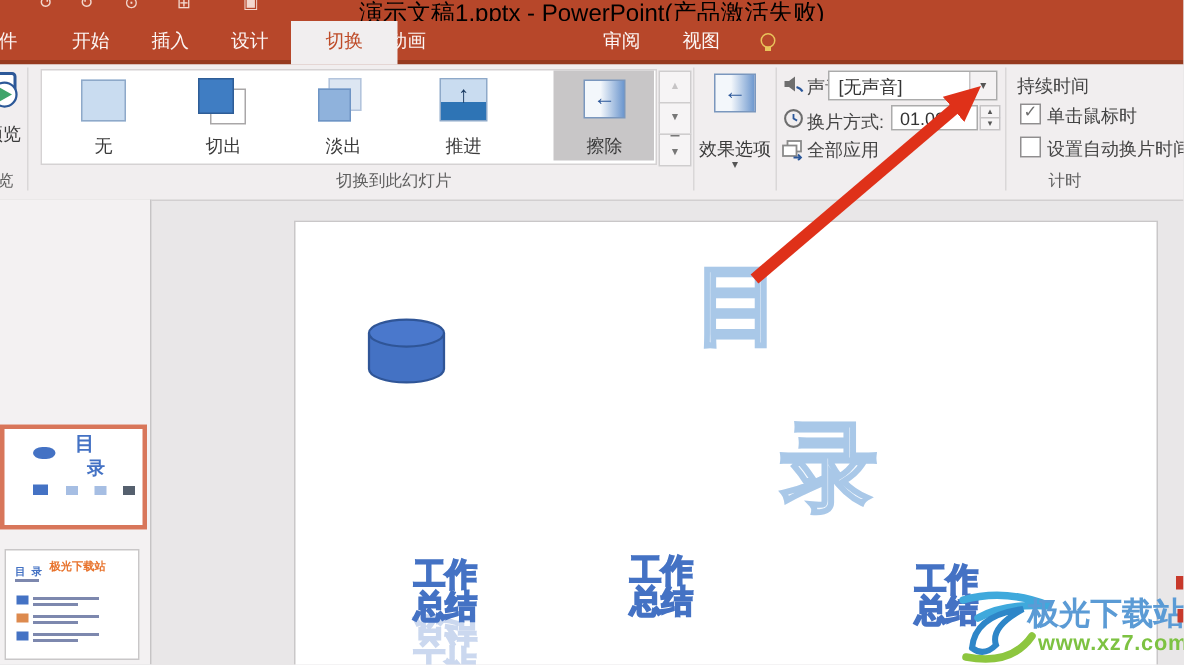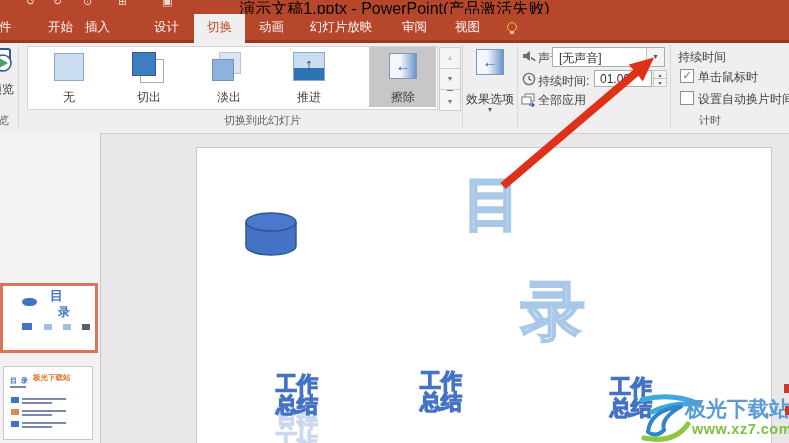--- a/index.html
+++ b/index.html
@@ -68,25 +68,24 @@
   <span class="abs qa" style="left:53px">↻</span>
   <span class="abs qa" style="left:83px">⊙</span>
   <span class="abs qa" style="left:118px">⊞</span>
   <span class="abs qa" style="left:162px">▣</span>
   <span class="abs title">演示文稿1.pptx - PowerPoint(产品激活失败)</span>
 </div>
 
 <div class="abs tabrow">
   <span class="abs tab" style="left:-26px;width:50px">文件</span>
   <span class="abs tab" style="left:35px;width:51px">开始</span>
-  <span class="abs tab" style="left:72px;width:51px">插入</span>
+  <span class="abs tab" style="left:88px;width:51px">插入</span>
   <span class="abs tab" style="left:141px;width:51px">设计</span>
-  <span class="abs tab active" style="left:194px;width:51px">切换</span>
+  <span class="abs tab active" style="left:194px;width:71px">切换</span>
   <span class="abs tab" style="left:246px;width:51px">动画</span>
-  <span class="abs tab" style="left:296px;width:90px">幻灯片放映</span>
   <span class="abs tab" style="left:389px;width:51px">审阅</span>
   <span class="abs tab" style="left:442px;width:51px">视图</span>
   <span class="abs tellme" style="left:507px"><span class="bulb"></span></span>
 </div>
 <div class="abs redline"></div>
 
 <div class="abs ribbon">
 
   <div class="abs" style="left:-20px;top:3px;width:44px;height:80px">
     <svg class="abs" style="left:4px;top:0" width="28" height="30" viewBox="0 0 28 30">
@@ -146,21 +145,21 @@
   </svg>
   <span class="abs rlabel" style="left:538px;top:7px">声音:</span>
   <div class="abs combo">
     <span class="val">[无声音]</span>
     <span class="dbtn"><span>▾</span></span>
   </div>
   <svg class="abs" style="left:522px;top:29px" width="14" height="14" viewBox="0 0 14 14">
     <circle cx="7" cy="7" r="5.6" fill="none" stroke="#6E6E6E" stroke-width="1.4"></circle>
       <path d="M7 4 v3 l2.4 1.4" stroke="#2B579A" stroke-width="1.2" fill="none"></path>
   </svg>
-  <span class="abs rlabel" style="left:538px;top:30px">持续时间:</span>
+  <span class="abs rlabel" style="left:538px;top:30px">换片方式:</span>
   <div class="abs spin"><span>01.00</span></div>
   <div class="abs spinbtn" style="top:27px"><span>▴</span></div>
   <div class="abs spinbtn" style="top:35px"><span>▾</span></div>
   <svg class="abs" style="left:521px;top:50px" width="15" height="14" viewBox="0 0 15 14">
     <rect x="4" y="1" width="9" height="7" fill="#fff" stroke="#8A8A8A" stroke-width="1.2"></rect>
     <rect x="1" y="4" width="9" height="7" fill="#fff" stroke="#8A8A8A" stroke-width="1.2"></rect>
     <path d="M8 12 h5 m-2 -2 l2 2 l-2 2" stroke="#2B579A" stroke-width="1.2" fill="none"></path>
   </svg>
   <span class="abs rlabel" style="left:538px;top:49px">全部应用</span>
   <div class="abs grouplabel" style="left:688px;width:44px">计时</div>

